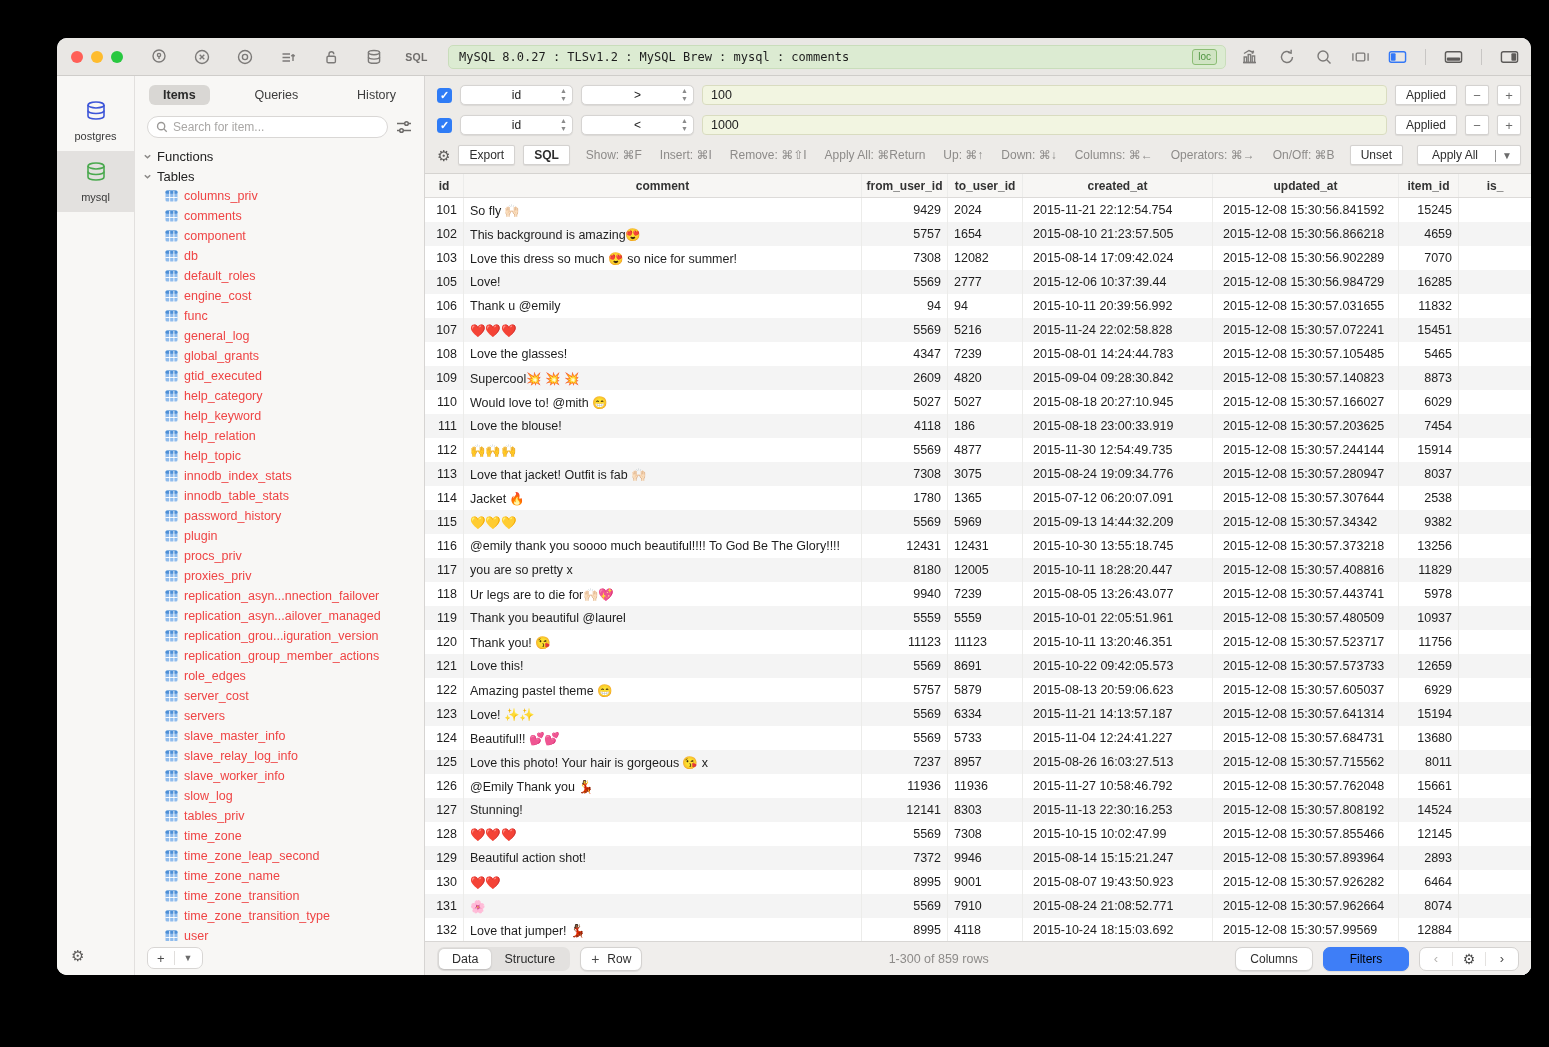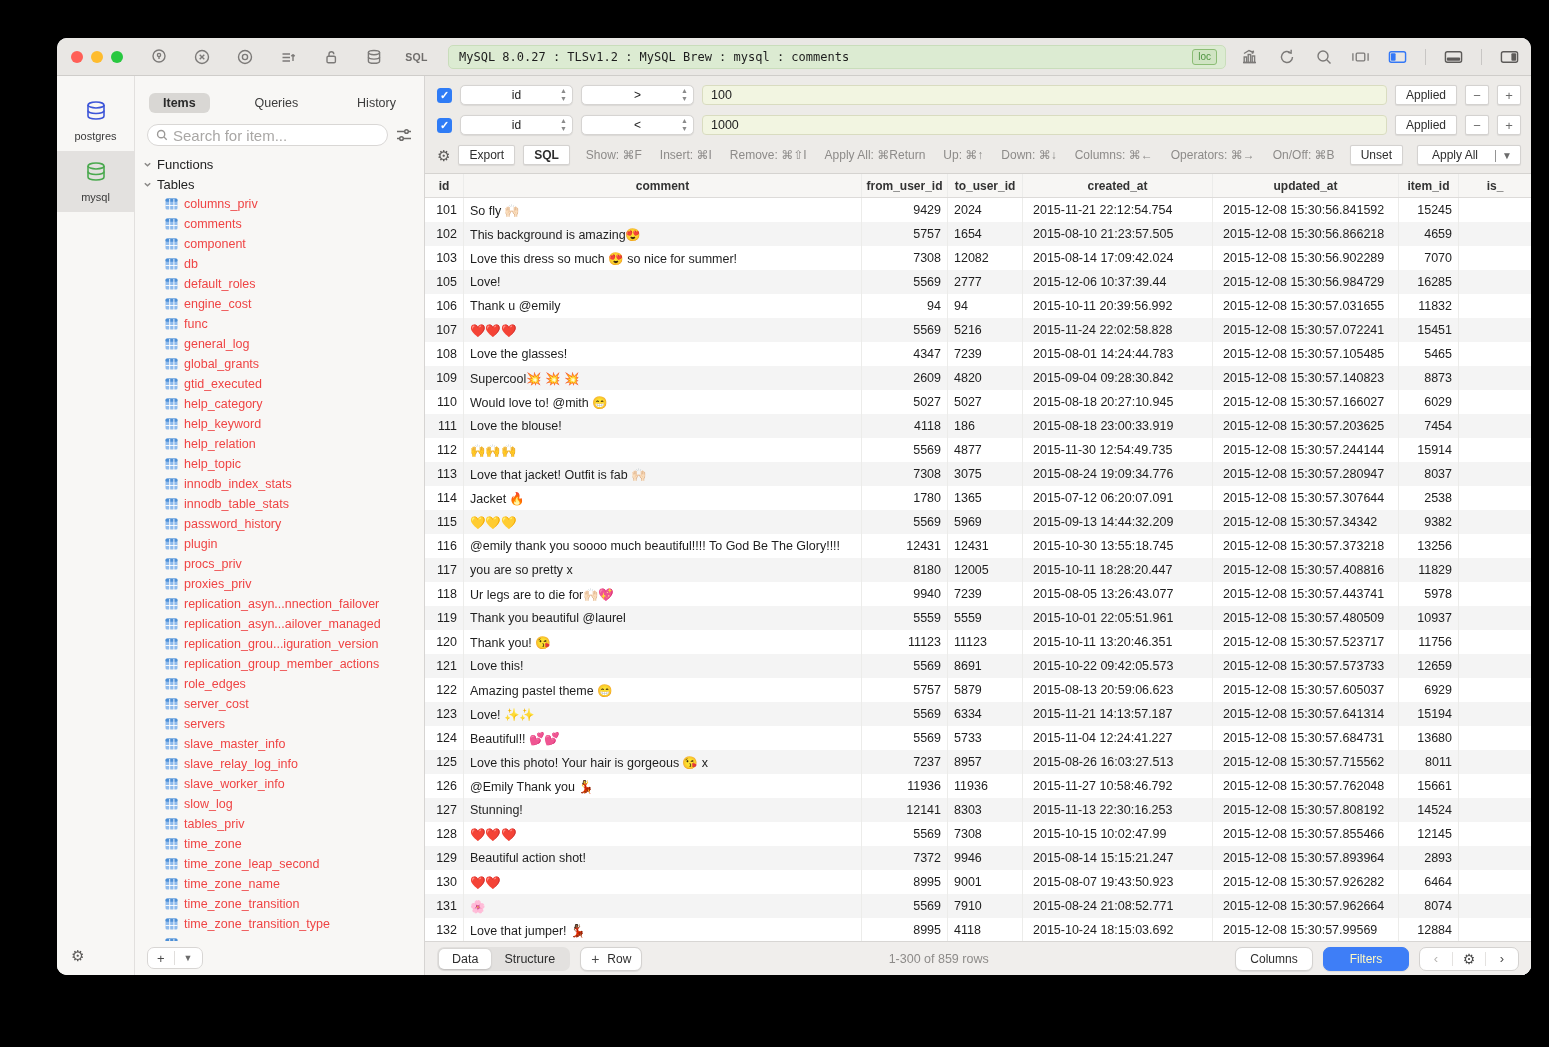--- a/index.html
+++ b/index.html
@@ -33,26 +33,26 @@
   .rail { width:78px; flex:0 0 auto; border-right:1px solid #e2e0de; display:flex;
           flex-direction:column; align-items:stretch; padding-top:14px; background:#f8f7f5; }
   .conn-item { padding:10px 0 9px; display:flex; flex-direction:column; align-items:center; gap:8px; }
   .conn-item.selected { background:#e3e1df; }
   .conn-item .cname { font-size:11px; color:#3a3a3a; }
   .rail-bottom { margin-top:auto; padding:10px 0 10px 14px; }
 
   .sidebar { width:290px; flex:0 0 auto; border-right:1px solid #d6d4d2; background:#f8f7f5;
              display:flex; flex-direction:column; min-height:0; }
   .side-tabs { display:flex; align-items:center; justify-content:space-between; padding:9px 14px 4px; }
-  .side-tab { font-size:12.5px; color:#3c3c3c; padding:3px 14px; border-radius:6px;margin-top:8px; }
+  .side-tab { font-size:12.5px; color:#3c3c3c; padding:3px 14px; border-radius:6px; }
   .side-tab.active { background:#d9d7d4; font-weight:bold; color:#2b2b2b; }
   .search-row { display:flex; align-items:center; gap:8px; padding:7px 12px 6px; }
   .search-box { flex:1; height:22px; background:#fff; border:1px solid #d9d7d5; border-radius:11px;
                 display:flex; align-items:center; padding:0 8px; gap:5px; }
-  .search-box input { border:none; outline:none; flex:1; font-size:15px; color:#ec4899;
+  .search-box input { border:none; outline:none; flex:1; font-size:12px; color:#ec4899;
                       background:transparent; font-family:"Liberation Sans", sans-serif; }
   .search-box input::placeholder { color:#a9a7a5; }
   .tree { flex:1; overflow:hidden; padding:2px 0 0 8px; }
   .tree-section { display:flex; align-items:center; gap:5px; height:20px; font-size:13px;
                   color:#222; font-weight:400; }
   .tree-item { display:flex; align-items:center; gap:6px; height:20px; padding-left:22px;
                font-size:12.5px; color:#ef4444; white-space:nowrap; }
   .side-bottom { height:34px; flex:0 0 auto; display:flex; align-items:center; padding:0 12px; }
   .addrow-group { display:flex; align-items:center; background:#fff; border:1px solid #d8d6d4;
                   border-radius:7px; height:22px; overflow:hidden; }
@@ -101,21 +101,21 @@
 
   
   .bottombar { height:34px; flex:0 0 auto; background:#f0eeec; border-top:1px solid #d8d6d4;
                display:flex; align-items:center; padding:0 12px; gap:10px; }
   .seg { display:flex; background:#e3e1df; border-radius:7px; padding:2px; height:24px; align-items:center; }
   .seg .opt { font-size:12.5px; color:#2e2e2e; padding:1px 13px; border-radius:5px; height:20px;
               display:flex; align-items:center; }
   .seg .opt.active { background:#fff; box-shadow:0 .5px 2px rgba(0,0,0,.18); }
   .btn.tall { height:24px; border-radius:7px; }
   .count { flex:1; text-align:center; font-size:12.5px; color:#8d8b89; }
-  .btn.filters { background:#3e7ef7; border-color:#3e7ef7; color:#fef9c3; width:86px; }
+  .btn.filters { background:#3e7ef7; border-color:#3e7ef7; color:#000000; width:86px; }
   .pager { display:flex; align-items:center; background:#fff; border:1px solid #d4d2d0;
            border-radius:7px; height:24px; overflow:hidden; }
   .pager span { width:32px; text-align:center; font-size:13px; color:#4a4a4a;
                 display:flex; align-items:center; justify-content:center; height:100%; }
   .pager .sep { width:1px; background:#e4e2e0; height:14px; padding:0; }
   .pager .dis { color:#b5b3b1; }
 
   svg { display:block; }
 </style>
 </head>

